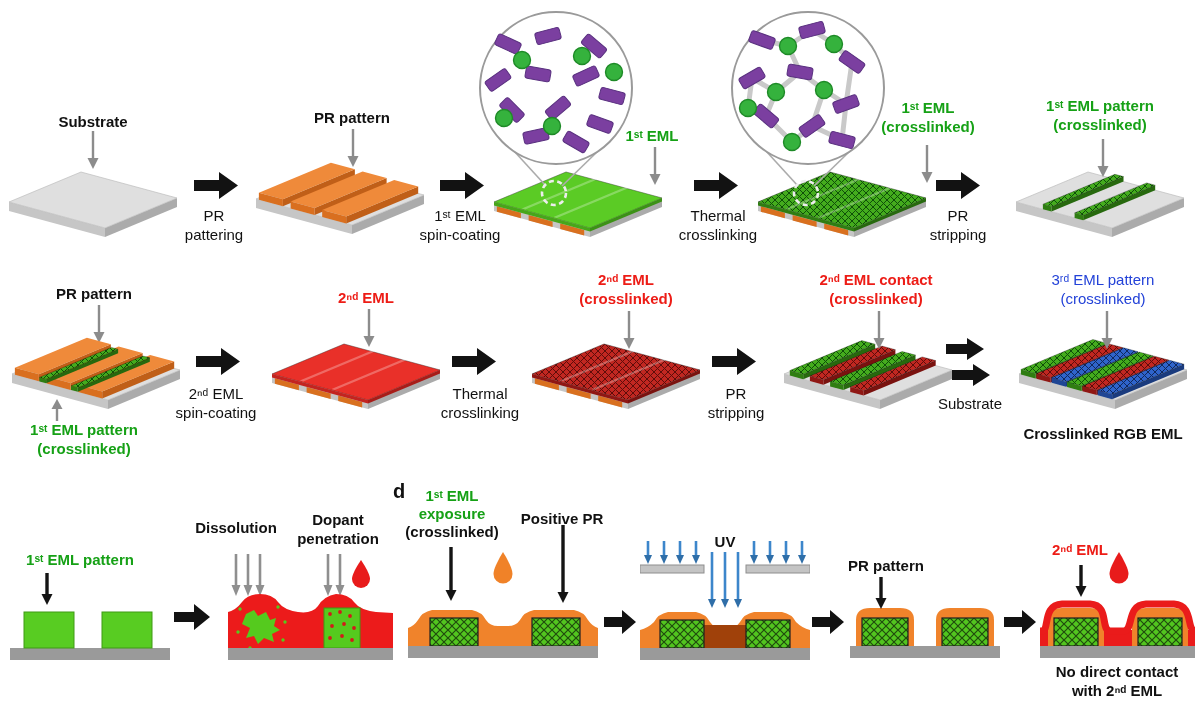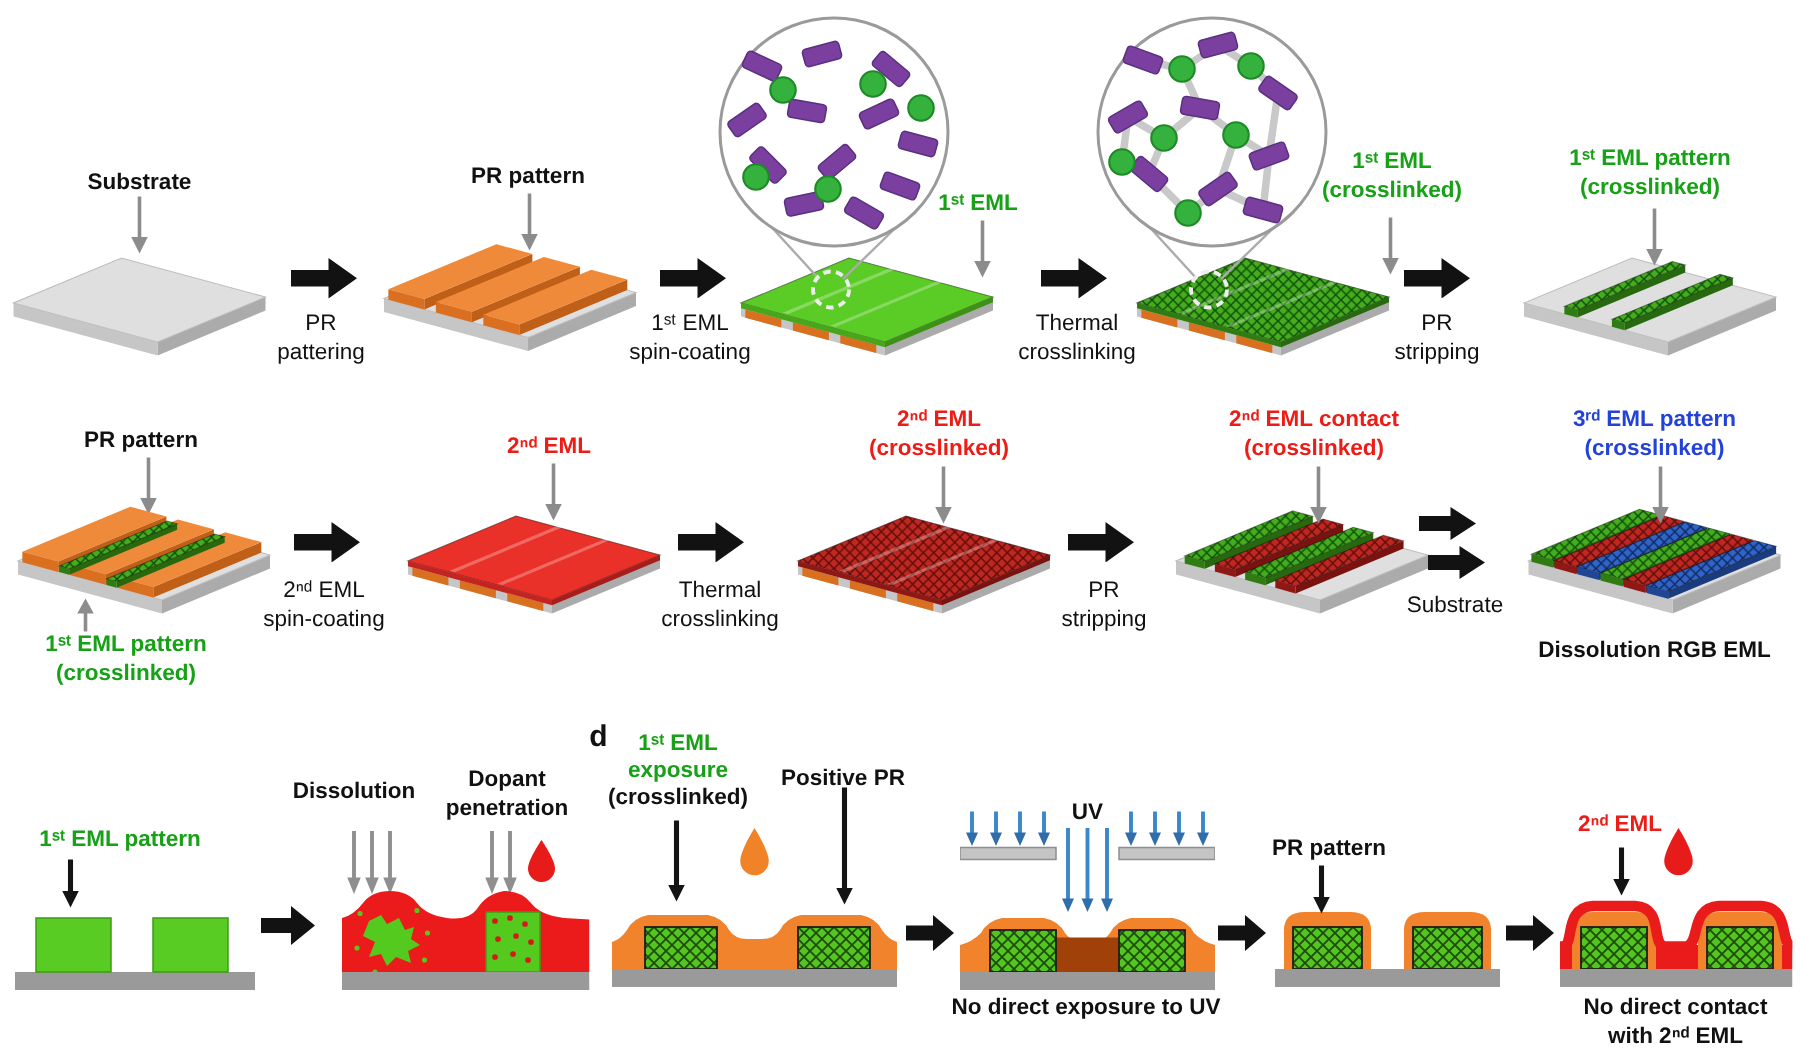--- a/index.html
+++ b/index.html
@@ -3,21 +3,21 @@
 <meta charset="utf-8">
 <style>
   html,body{margin:0;padding:0;background:#fff;}
   .canvas{position:relative;width:1200px;height:702px;background:#ffffff;overflow:hidden;
           font-family:"Liberation Sans","DejaVu Sans",sans-serif;color:#111;}
   .lbl{position:absolute;text-align:center;font-size:15px;line-height:19px;white-space:nowrap;}
   .b{font-weight:700;color:#111;}
   .cap{position:absolute;text-align:center;font-size:15px;line-height:19px;white-space:nowrap;font-weight:400;color:#111;}
   .green{color:#16A116;font-weight:700;}
   .red{color:#ED1C16;font-weight:700;}
-  .blue{color:#2342D8;font-weight:700;}
+  .blue{color:#2342D8;font-weight:400;}
   .dtag{font-size:20px;font-weight:700;}
   .ic,.fig{position:absolute;line-height:0;}
 </style>
 </head>
 <body>
 
 <div class="canvas">
 
   <div class="lbl b" style="left:28px;top:112px;width:130px">Substrate</div>
   <span class="ic" style="left:86px;top:130px"><svg width="14" height="40">
@@ -428,21 +428,21 @@
         <polygon points="97.1,64.2 169.1,34.2 169.1,39.2 97.1,69.2" fill="#1A3B7E"></polygon>
         <polygon points="82.7,60.3 97.1,64.2 169.1,34.2 154.7,30.3" fill="url(#s9bx)" stroke="rgba(0,0,0,.4)" stroke-width="0.7"></polygon>
         <polygon points="82.7,60.3 97.1,64.2 97.1,69.2 82.7,65.3" fill="#1F4694"></polygon>
       </svg></div>
   <div class="lbl blue" style="left:1022px;top:270px;width:162px">3ʳᵈ EML pattern</div>
   <div class="lbl blue" style="left:1022px;top:289px;width:162px">(crosslinked)</div>
   <span class="ic" style="left:1100px;top:310px"><svg width="14" height="40">
         <line x1="7" y1="1" x2="7" y2="29" stroke="#8C8C8C" stroke-width="2.4"></line>
         <polygon points="1.5,28 12.5,28 7,39" fill="#8C8C8C"></polygon>
       </svg></span>
-  <div class="lbl b" style="left:1014px;top:424px;width:178px">Dissolution RGB EML</div>
+  <div class="lbl b" style="left:1014px;top:424px;width:178px">Crosslinked RGB EML</div>
 
   <div class="lbl green" style="left:4px;top:550px;width:152px">1ˢᵗ EML pattern</div>
   <span class="ic" style="left:40px;top:572px"><svg width="14" height="34">
         <line x1="7" y1="1" x2="7" y2="23" stroke="#141414" stroke-width="3.4"></line>
         <polygon points="1.5,22 12.5,22 7,33" fill="#141414"></polygon>
       </svg></span>
   <div class="fig" style="left:10px;top:598px"><svg width="160" height="64" viewBox="0 0 160 64">
         <rect x="0" y="50" width="160" height="12" fill="#9A9A9A"></rect>
         <rect x="14" y="14" width="50" height="36" fill="#58CC22" stroke="#3F9A14" stroke-width="1"></rect>
         <rect x="92" y="14" width="50" height="36" fill="#58CC22" stroke="#3F9A14" stroke-width="1"></rect>
@@ -549,21 +549,20 @@
         <line x1="98" y1="14" x2="98" y2="62" stroke="#3C86CB" stroke-width="2.6"></line>
         <polygon points="94,61 102,61 98,70" fill="#2F6EA8"></polygon>
         <rect x="0" y="27" width="64" height="8" fill="#C4C4C4" stroke="#8E8E8E"></rect>
         <rect x="106" y="27" width="64" height="8" fill="#C4C4C4" stroke="#8E8E8E"></rect>
         <path d="M0 110 V92 Q8 90 14 84 Q18 76 28 74 L56 74 Q66 76 70 84 Q74 90 82 90 L88 90 Q96 90 100 84 Q104 76 114 74 L142 74 Q152 76 156 84 Q162 90 170 92 V110 Z" fill="#F0832B"></path>
         <rect x="64" y="87" width="42" height="23" fill="#A0410A"></rect>
         <rect x="20" y="82" width="44" height="28" fill="url(#dx2)" stroke="#1E1E1E" stroke-width="1.2"></rect>
         <rect x="106" y="82" width="44" height="28" fill="url(#dx2)" stroke="#1E1E1E" stroke-width="1.2"></rect>
         <rect x="0" y="110" width="170" height="12" fill="#9A9A9A"></rect>
       </svg></div>
-  <div class="lbl b" style="left:618px;top:662px;width:212px">No direct exposure to UV</div>
 
   <span class="ic" style="left:812px;top:610px"><svg width="32" height="24">
         <polygon points="0,7 18,7 18,0 32,12 18,24 18,17 0,17" fill="#121212"></polygon>
       </svg></span>
   <div class="fig" style="left:850px;top:598px"><svg width="150" height="62" viewBox="0 0 150 62">
         <defs>
           <pattern id="dx3" width="8" height="8" patternUnits="userSpaceOnUse">
             <rect width="8" height="8" fill="#52C51F"></rect>
             <path d="M0 0L8 8M8 0L0 8" stroke="#1F4A0D" stroke-width="1.2"></path>
           </pattern>

